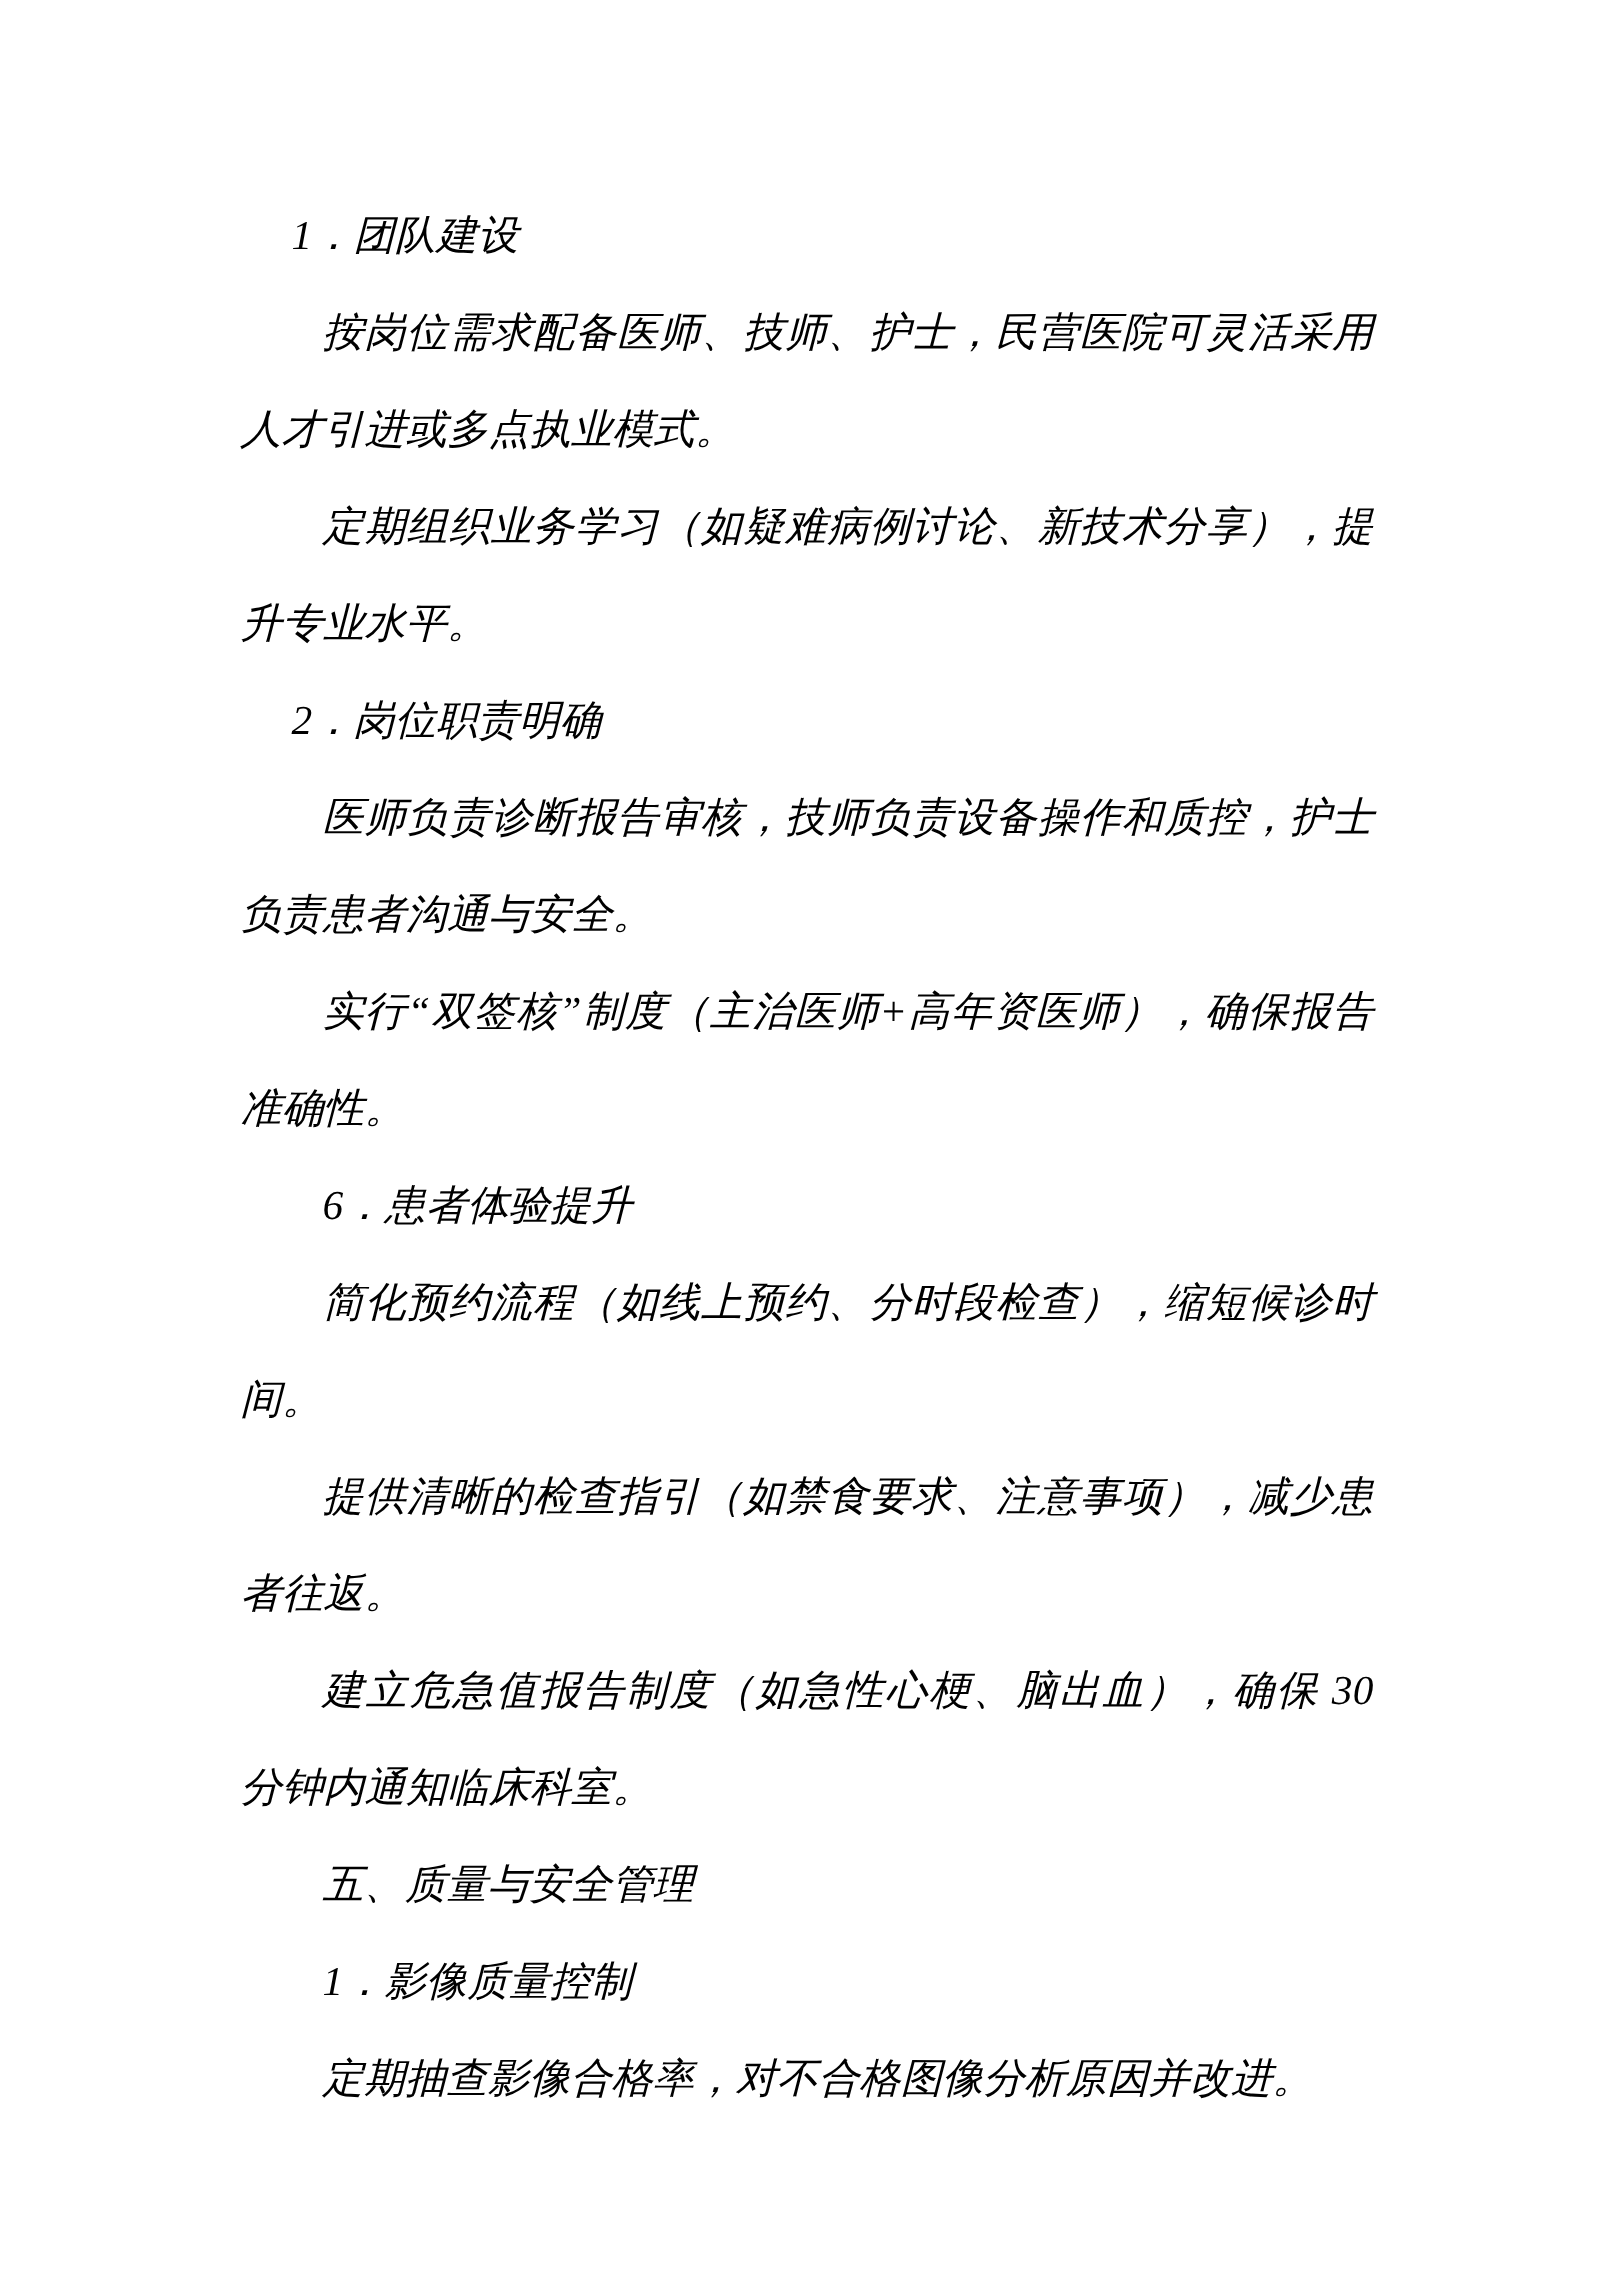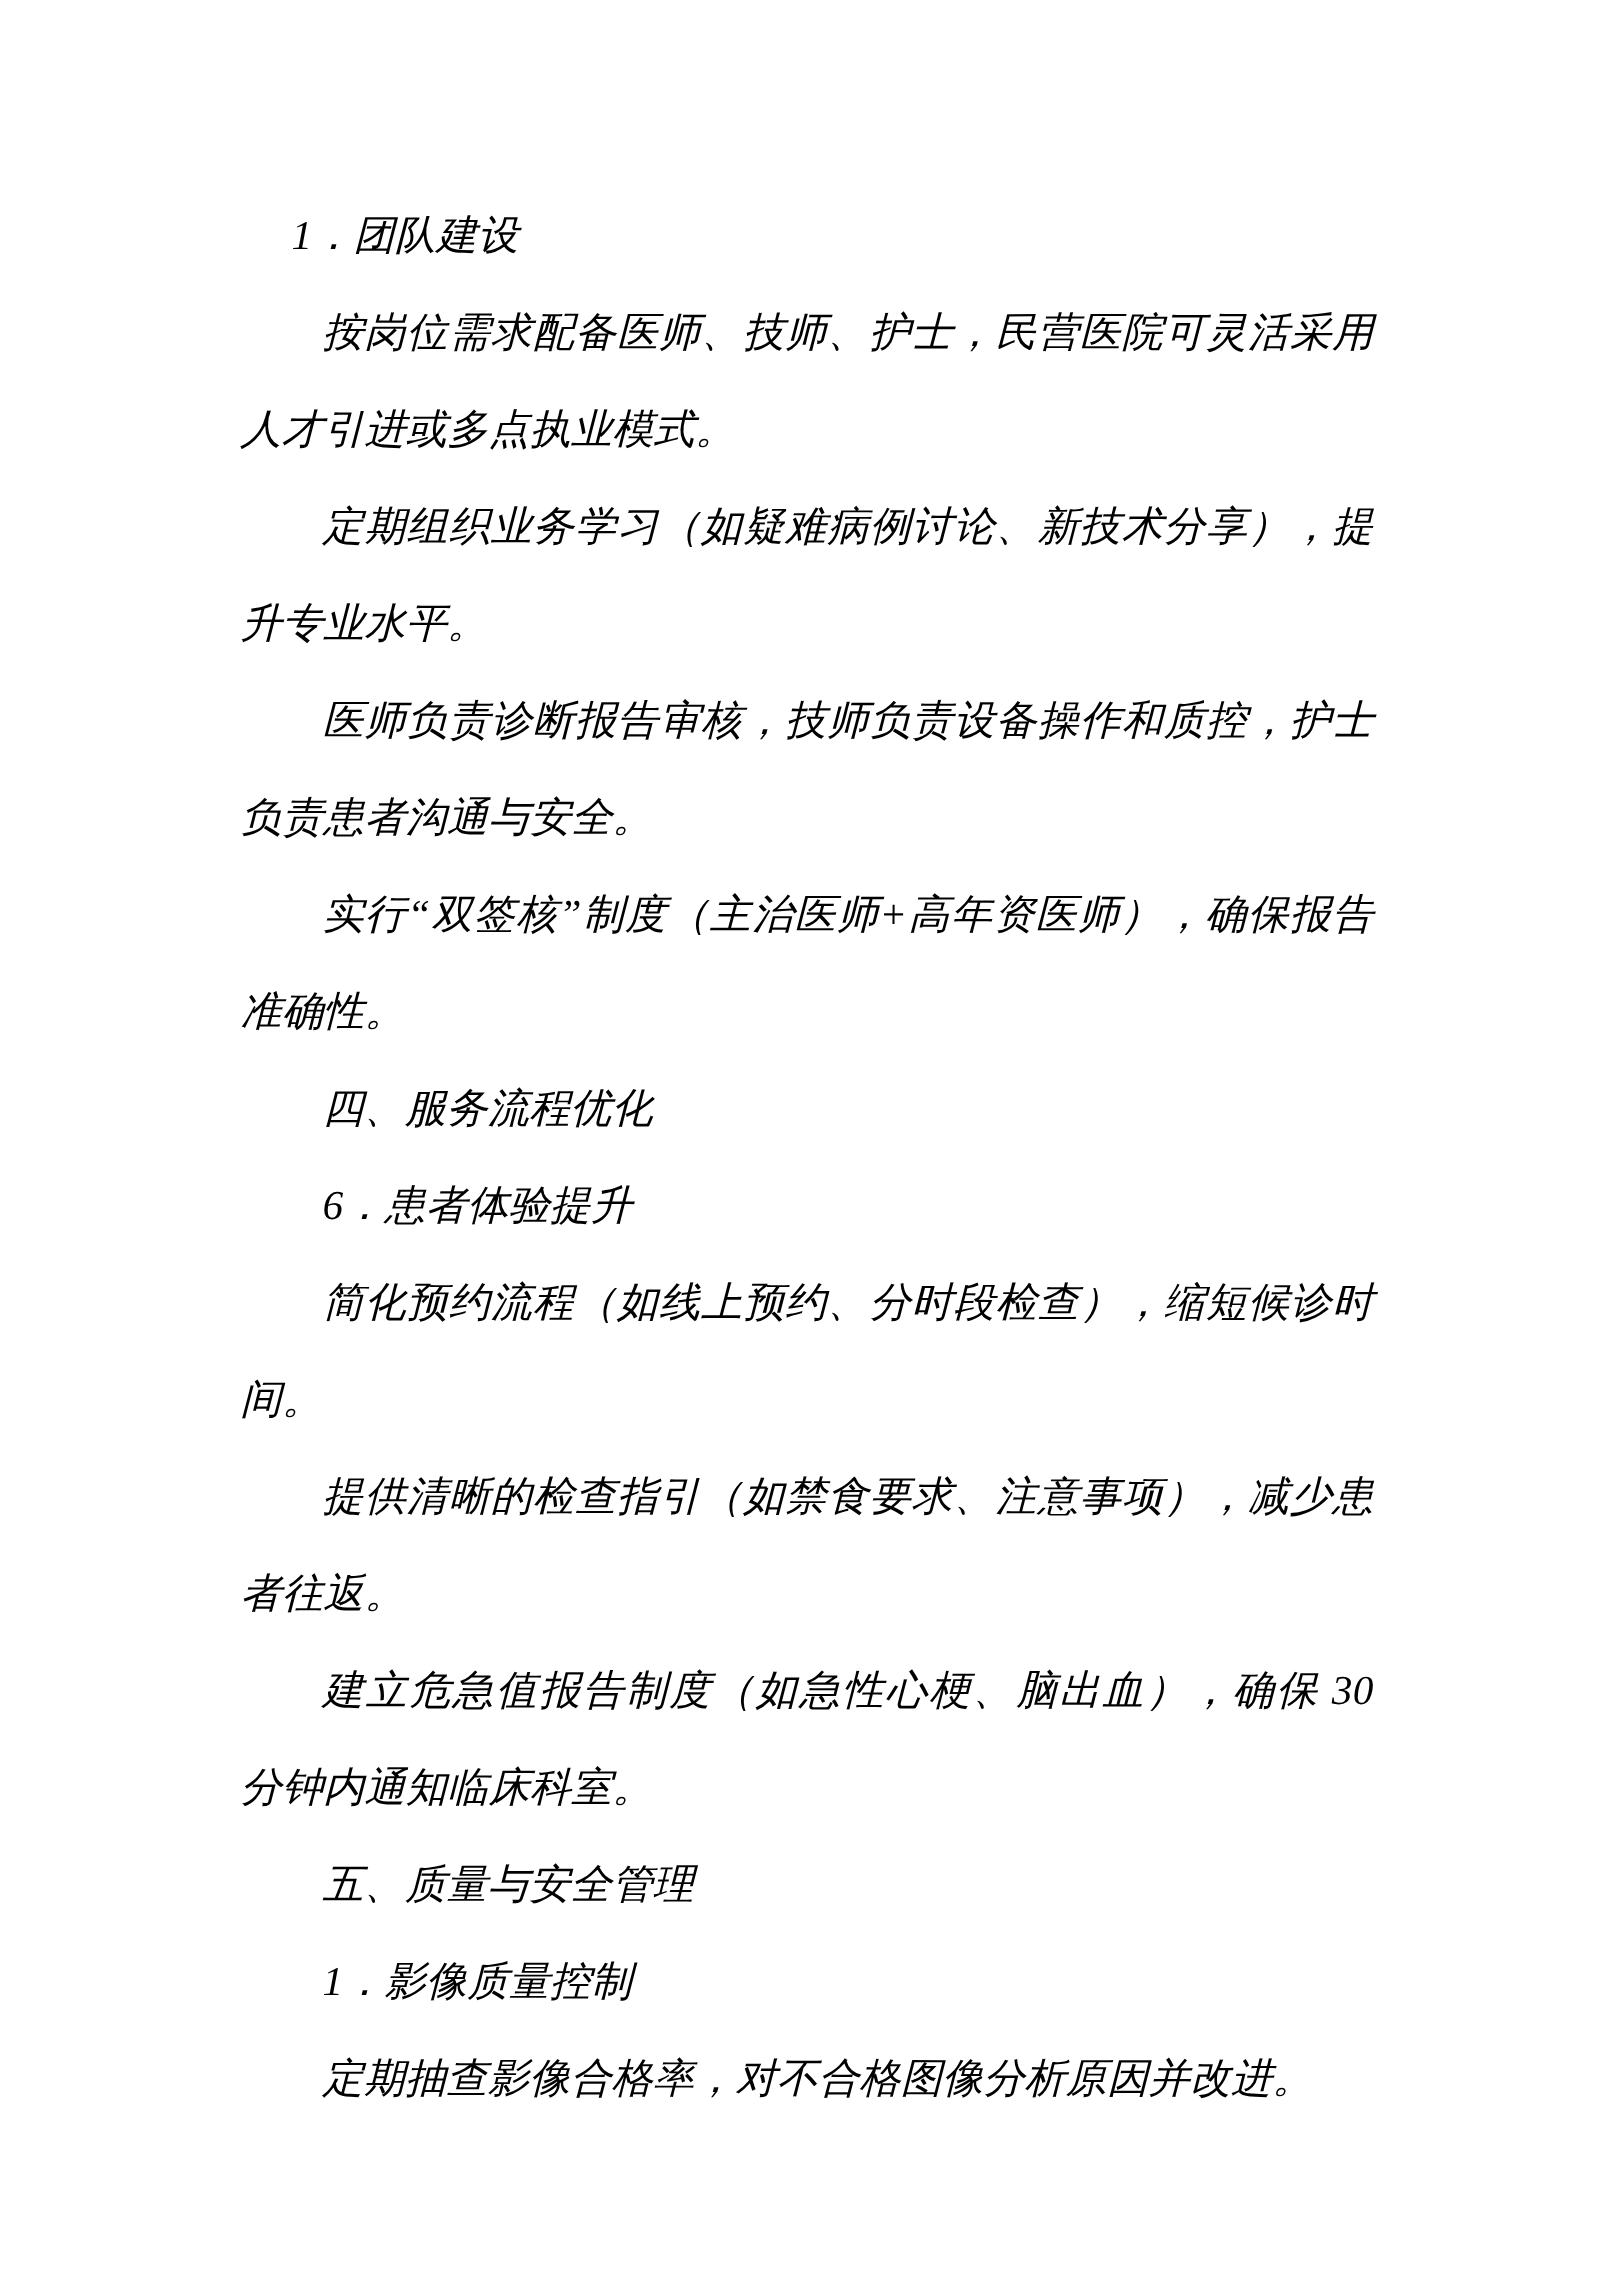--- a/index.html
+++ b/index.html
@@ -72,26 +72,26 @@
 
 <div class="page">
   <div class="doc-body">
 
     <p class="heading tight-indent">1．团队建设</p>
 
     <p class="para">按岗位需求配备医师、技师、护士，民营医院可灵活采用人才引进或多点执业模式。</p>
 
     <p class="para">定期组织业务学习（如疑难病例讨论、新技术分享），提升专业水平。</p>
 
+    <p class="heading tight-indent">2．岗位职责明确</p>
 
     <p class="para">医师负责诊断报告审核，技师负责设备操作和质控，护士负责患者沟通与安全。</p>
 
     <p class="para">实行“双签核”制度（主治医师+高年资医师），确保报告准确性。</p>
 
-    <p class="heading">四、服务流程优化</p>
 
     <p class="heading">6．患者体验提升</p>
 
     <p class="para">简化预约流程（如线上预约、分时段检查），缩短候诊时间。</p>
 
     <p class="para">提供清晰的检查指引（如禁食要求、注意事项），减少患者往返。</p>
 
 
     <p class="para">建立危急值报告制度（如急性心梗、脑出血），确保 30 分钟内通知临床科室。</p>
 

